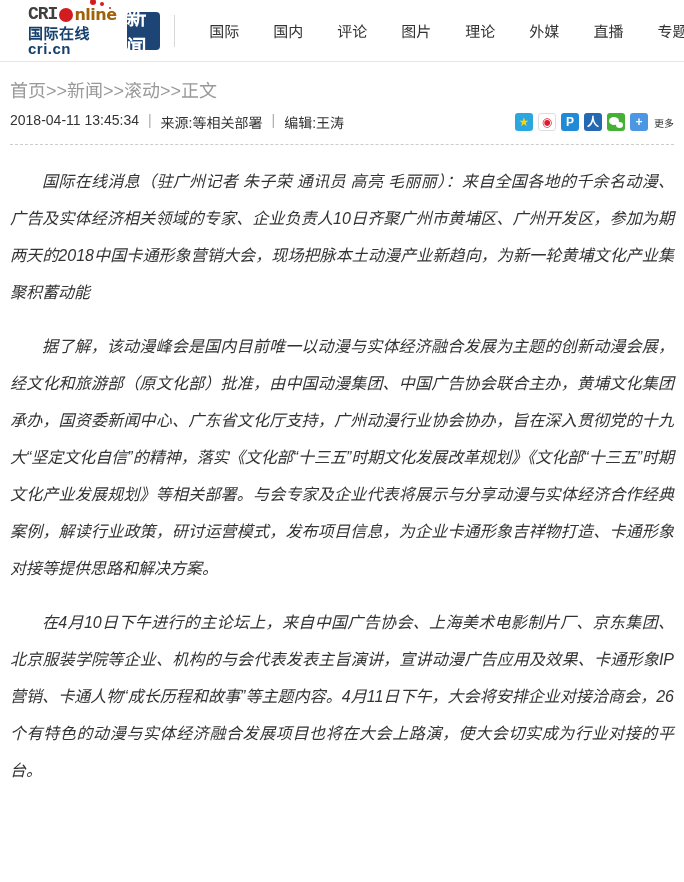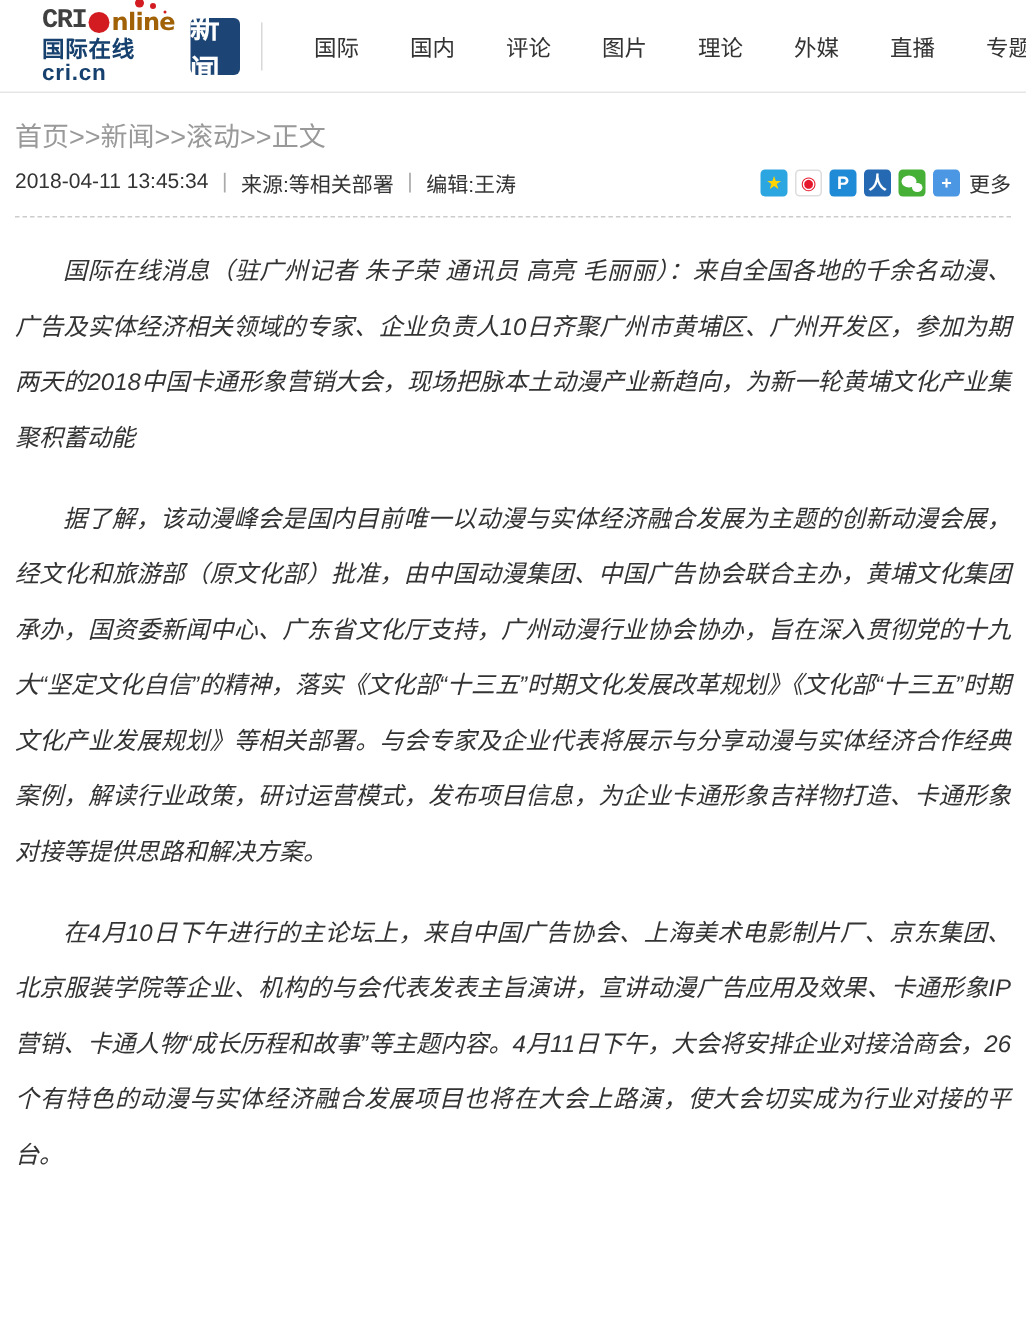--- a/index.html
+++ b/index.html
@@ -91,21 +91,21 @@
   }
   .share-icon .glyph{line-height:1;}
   .share-icon[data-name="wechat-icon"]::before{
     content:"";position:absolute;left:2px;top:4px;
     width:10px;height:8px;border-radius:50%;background:#fff;
   }
   .share-icon[data-name="wechat-icon"]::after{
     content:"";position:absolute;right:2px;bottom:3px;
     width:7px;height:6px;border-radius:50%;background:#fff;
   }
-  .share-more-label{font-size:14px;color:#333;margin-left:1px;cursor:pointer;}
+  .share-more-label{font-size:10px;color:#333;margin-left:1px;cursor:pointer;}
   
   .article-body{padding:18px 0 10px 0;}
   .para{
     font-size:16px;line-height:37px;color:#333;
     text-indent:2em;text-align:justify;
     margin-bottom:17px;
     font-style:italic;
   }
 </style>
 </head>

